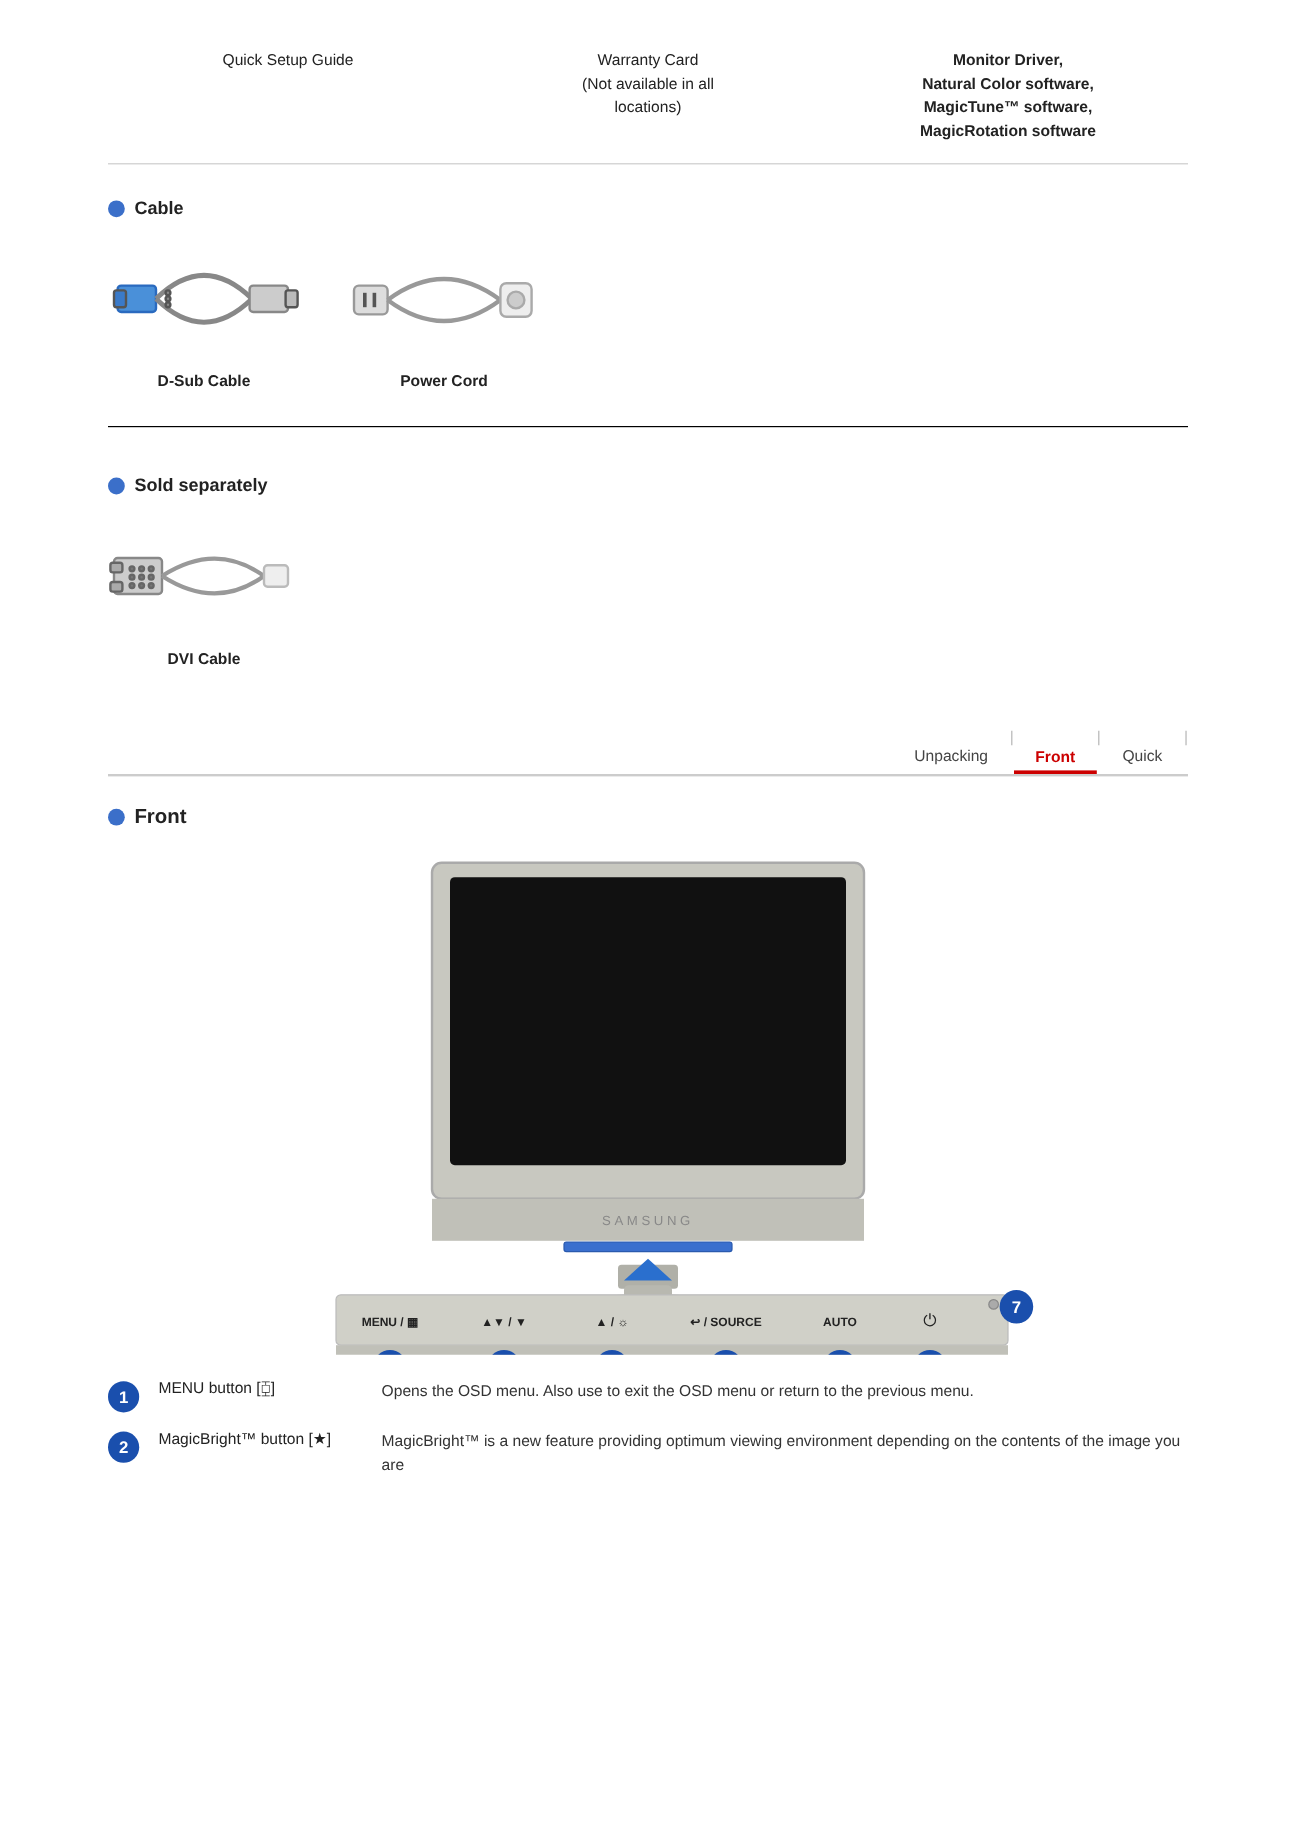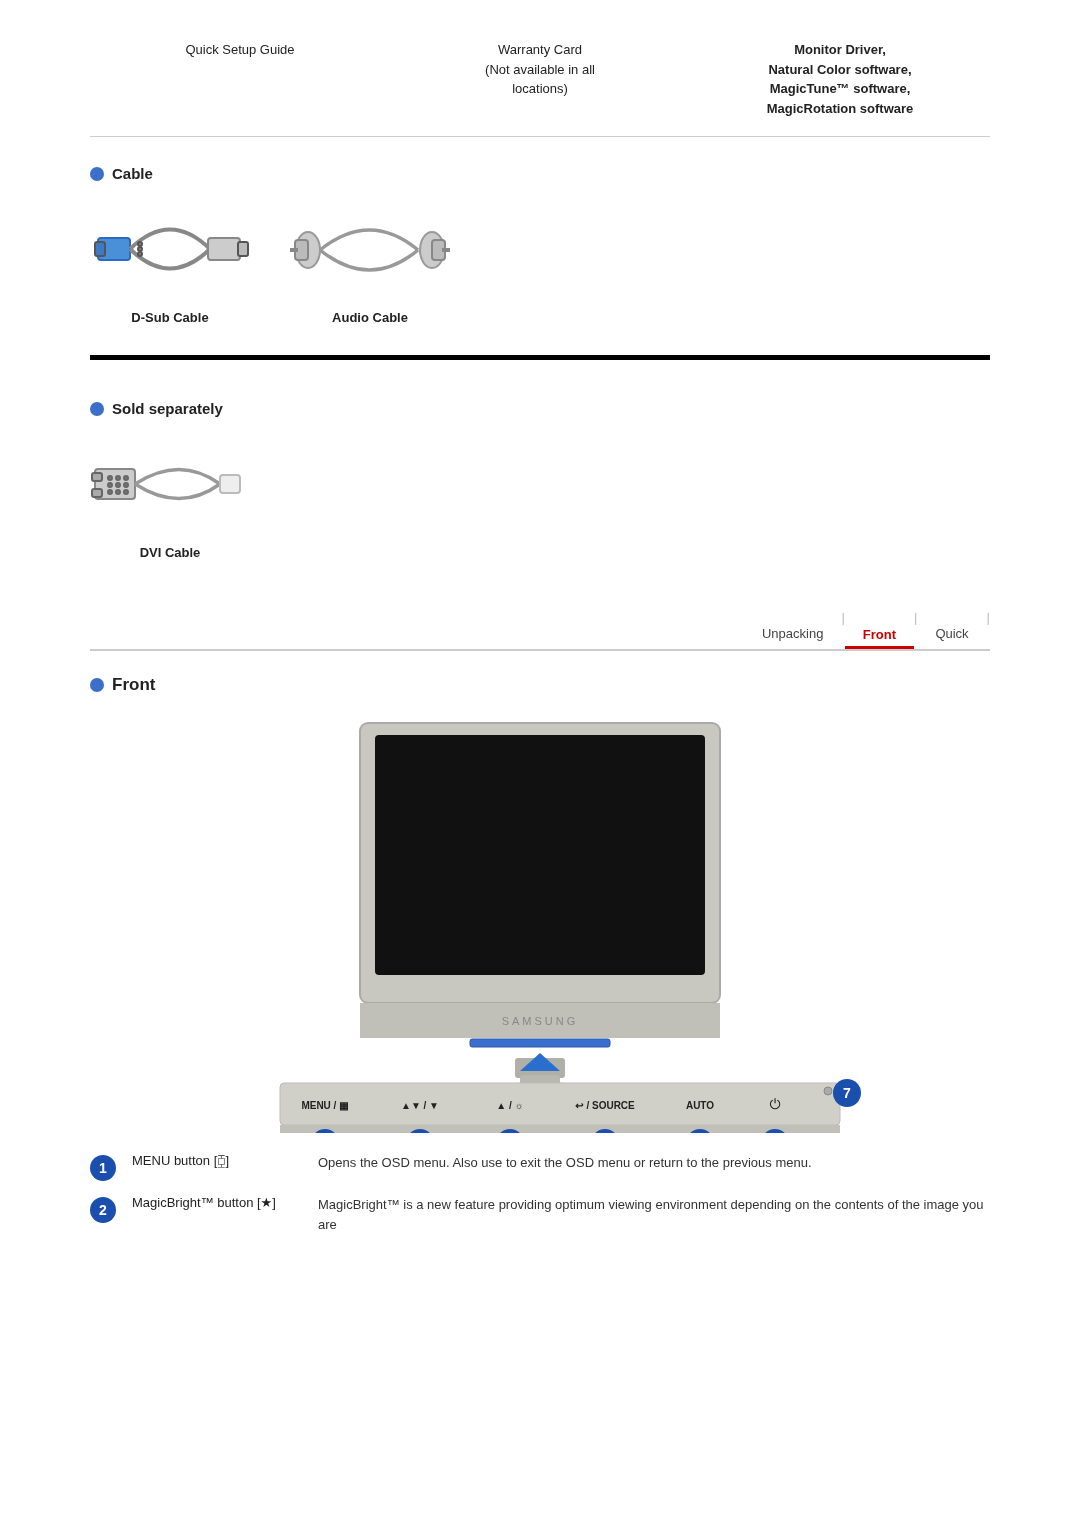--- a/index.html
+++ b/index.html
@@ -51,21 +51,21 @@
       border-radius: 50%;
       background: #3b6fc9;
       display: inline-block;
       flex-shrink: 0;
     }
 
     
     .cable-section {
       margin-bottom: 29px;
       padding-bottom: 20px;
-      border-bottom: 5px solid #000000;
+      border-bottom: 1px solid #000000;
     }
     .cable-items {
       display: flex;
       gap: 40px;
       align-items: flex-end;
       margin-bottom: 10px;
     }
     .cable-item {
       display: flex;
       flex-direction: column;
@@ -208,39 +208,38 @@
             <rect x="148" y="42" width="10" height="14" rx="2" fill="#bbb"></rect>
 
             <circle cx="50" cy="44" r="2" fill="#888"></circle>
             <circle cx="50" cy="49" r="2" fill="#888"></circle>
             <circle cx="50" cy="54" r="2" fill="#888"></circle>
           </g>
         </svg>
         <span class="cable-label">D-Sub Cable</span>
       </div>
 
-
       <div class="cable-item">
         <svg class="cable-img" viewBox="0 0 160 100">
           <g fill="none" stroke="#777" stroke-width="2">
 
-            <ellipse cx="18" cy="50" rx="12" ry="18" fill="#ccc" stroke="#999"></ellipse>
-            <rect x="5" y="40" width="13" height="20" rx="3" fill="#bbb" stroke="#888"></rect>
-            <line x1="0" y1="50" x2="8" y2="50" stroke="#888" stroke-width="4"></line>
-
-            <path d="M30 50 Q80 10 128 50" stroke="#999" stroke-width="3.5" fill="none"></path>
-            <path d="M30 50 Q80 90 128 50" stroke="#999" stroke-width="3.5" fill="none"></path>
-
-            <ellipse cx="142" cy="50" rx="12" ry="18" fill="#ccc" stroke="#999"></ellipse>
-            <rect x="142" y="40" width="13" height="20" rx="3" fill="#bbb" stroke="#888"></rect>
-            <line x1="152" y1="50" x2="160" y2="50" stroke="#888" stroke-width="4"></line>
+            <rect x="5" y="38" width="28" height="24" rx="4" fill="#ddd" stroke="#999"></rect>
+            <line x1="14" y1="44" x2="14" y2="56" stroke="#555" stroke-width="3"></line>
+            <line x1="22" y1="44" x2="22" y2="56" stroke="#555" stroke-width="3"></line>
+
+            <path d="M33 50 Q80 15 127 50" stroke="#999" stroke-width="3.5" fill="none"></path>
+            <path d="M33 50 Q80 85 127 50" stroke="#999" stroke-width="3.5" fill="none"></path>
+
+            <rect x="127" y="36" width="26" height="28" rx="5" fill="#eee" stroke="#aaa"></rect>
+            <circle cx="140" cy="50" r="7" fill="#ccc" stroke="#aaa"></circle>
           </g>
         </svg>
-        <span class="cable-label">Audio Cable</span>
-      </div>
+        <span class="cable-label">Power Cord</span>
+      </div>
+
     </div>
   </div>
 
   <div class="sold-separately-section">
     <div class="section-heading">
       <span class="blue-dot"></span>
       <span>Sold separately</span>
     </div>
     <div class="cable-items">
 

